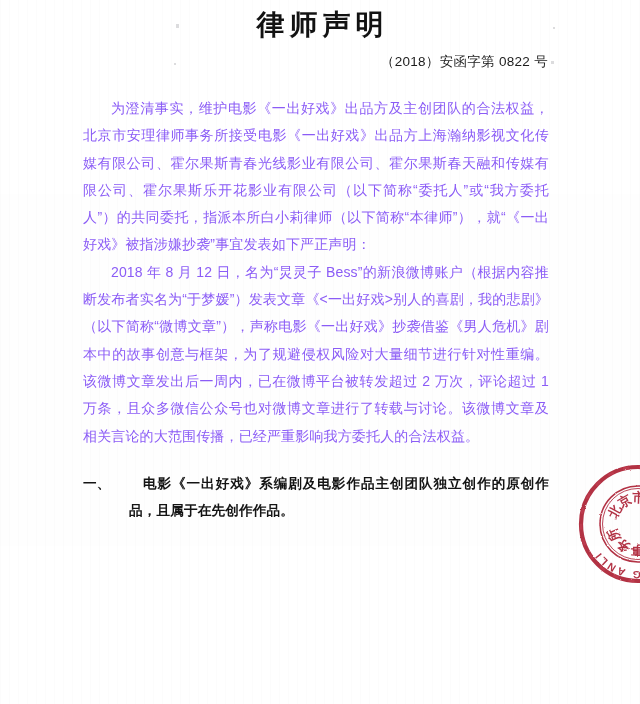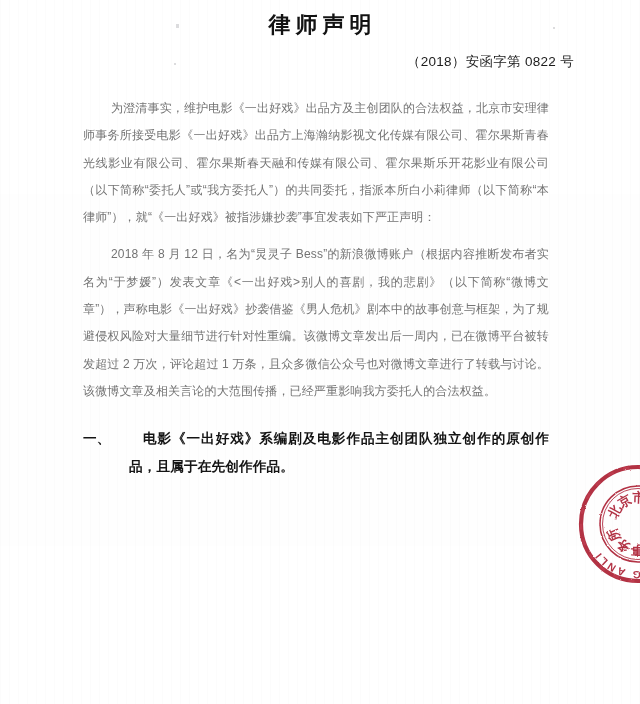--- a/index.html
+++ b/index.html
@@ -38,62 +38,62 @@
     inset: 0;
   }
 
   
   .doc-title {
     position: absolute;
     top: 11px;
     left: 0;
     width: 640px;
     text-align: center;
-    font-size: 22px;
+    font-size: 28px;
     font-weight: bold;
     letter-spacing: 5px;
     text-indent: 5px;
     color: #121212;
     line-height: 28px;
   }
 
   
   .doc-number {
     position: absolute;
     top: 51px;
     left: 0;
     width: 640px;
-    padding-right: 66px;
+    padding-right: 92px;
     box-sizing: border-box;
     text-align: right;
     font-size: 13.5px;
     color: #1c1c1c;
     letter-spacing: .3px;
     line-height: 22px;
   }
 
   
   .body-block {
     position: absolute;
     top: 95px;
     left: 83px;
     width: 466px;
   }
   .para {
-    font-size: 12px;
+    font-size: 14px;
     line-height: 27.3px;
     text-align: justify;
     text-justify: inter-ideograph;
     text-indent: 28px;
     margin: 0;
-    color: #737373;
+    color: #8b5cf6;
     letter-spacing: .15px;
   }
   .para + .para {
-    margin-top: 10px;
+    margin-top: 0;
   }
   .para .bold-tail {
     font-weight: bold;
   }
 
   
   .clause {
     margin-top: 20px;
     font-size: 13.6px;
     line-height: 27.3px;

